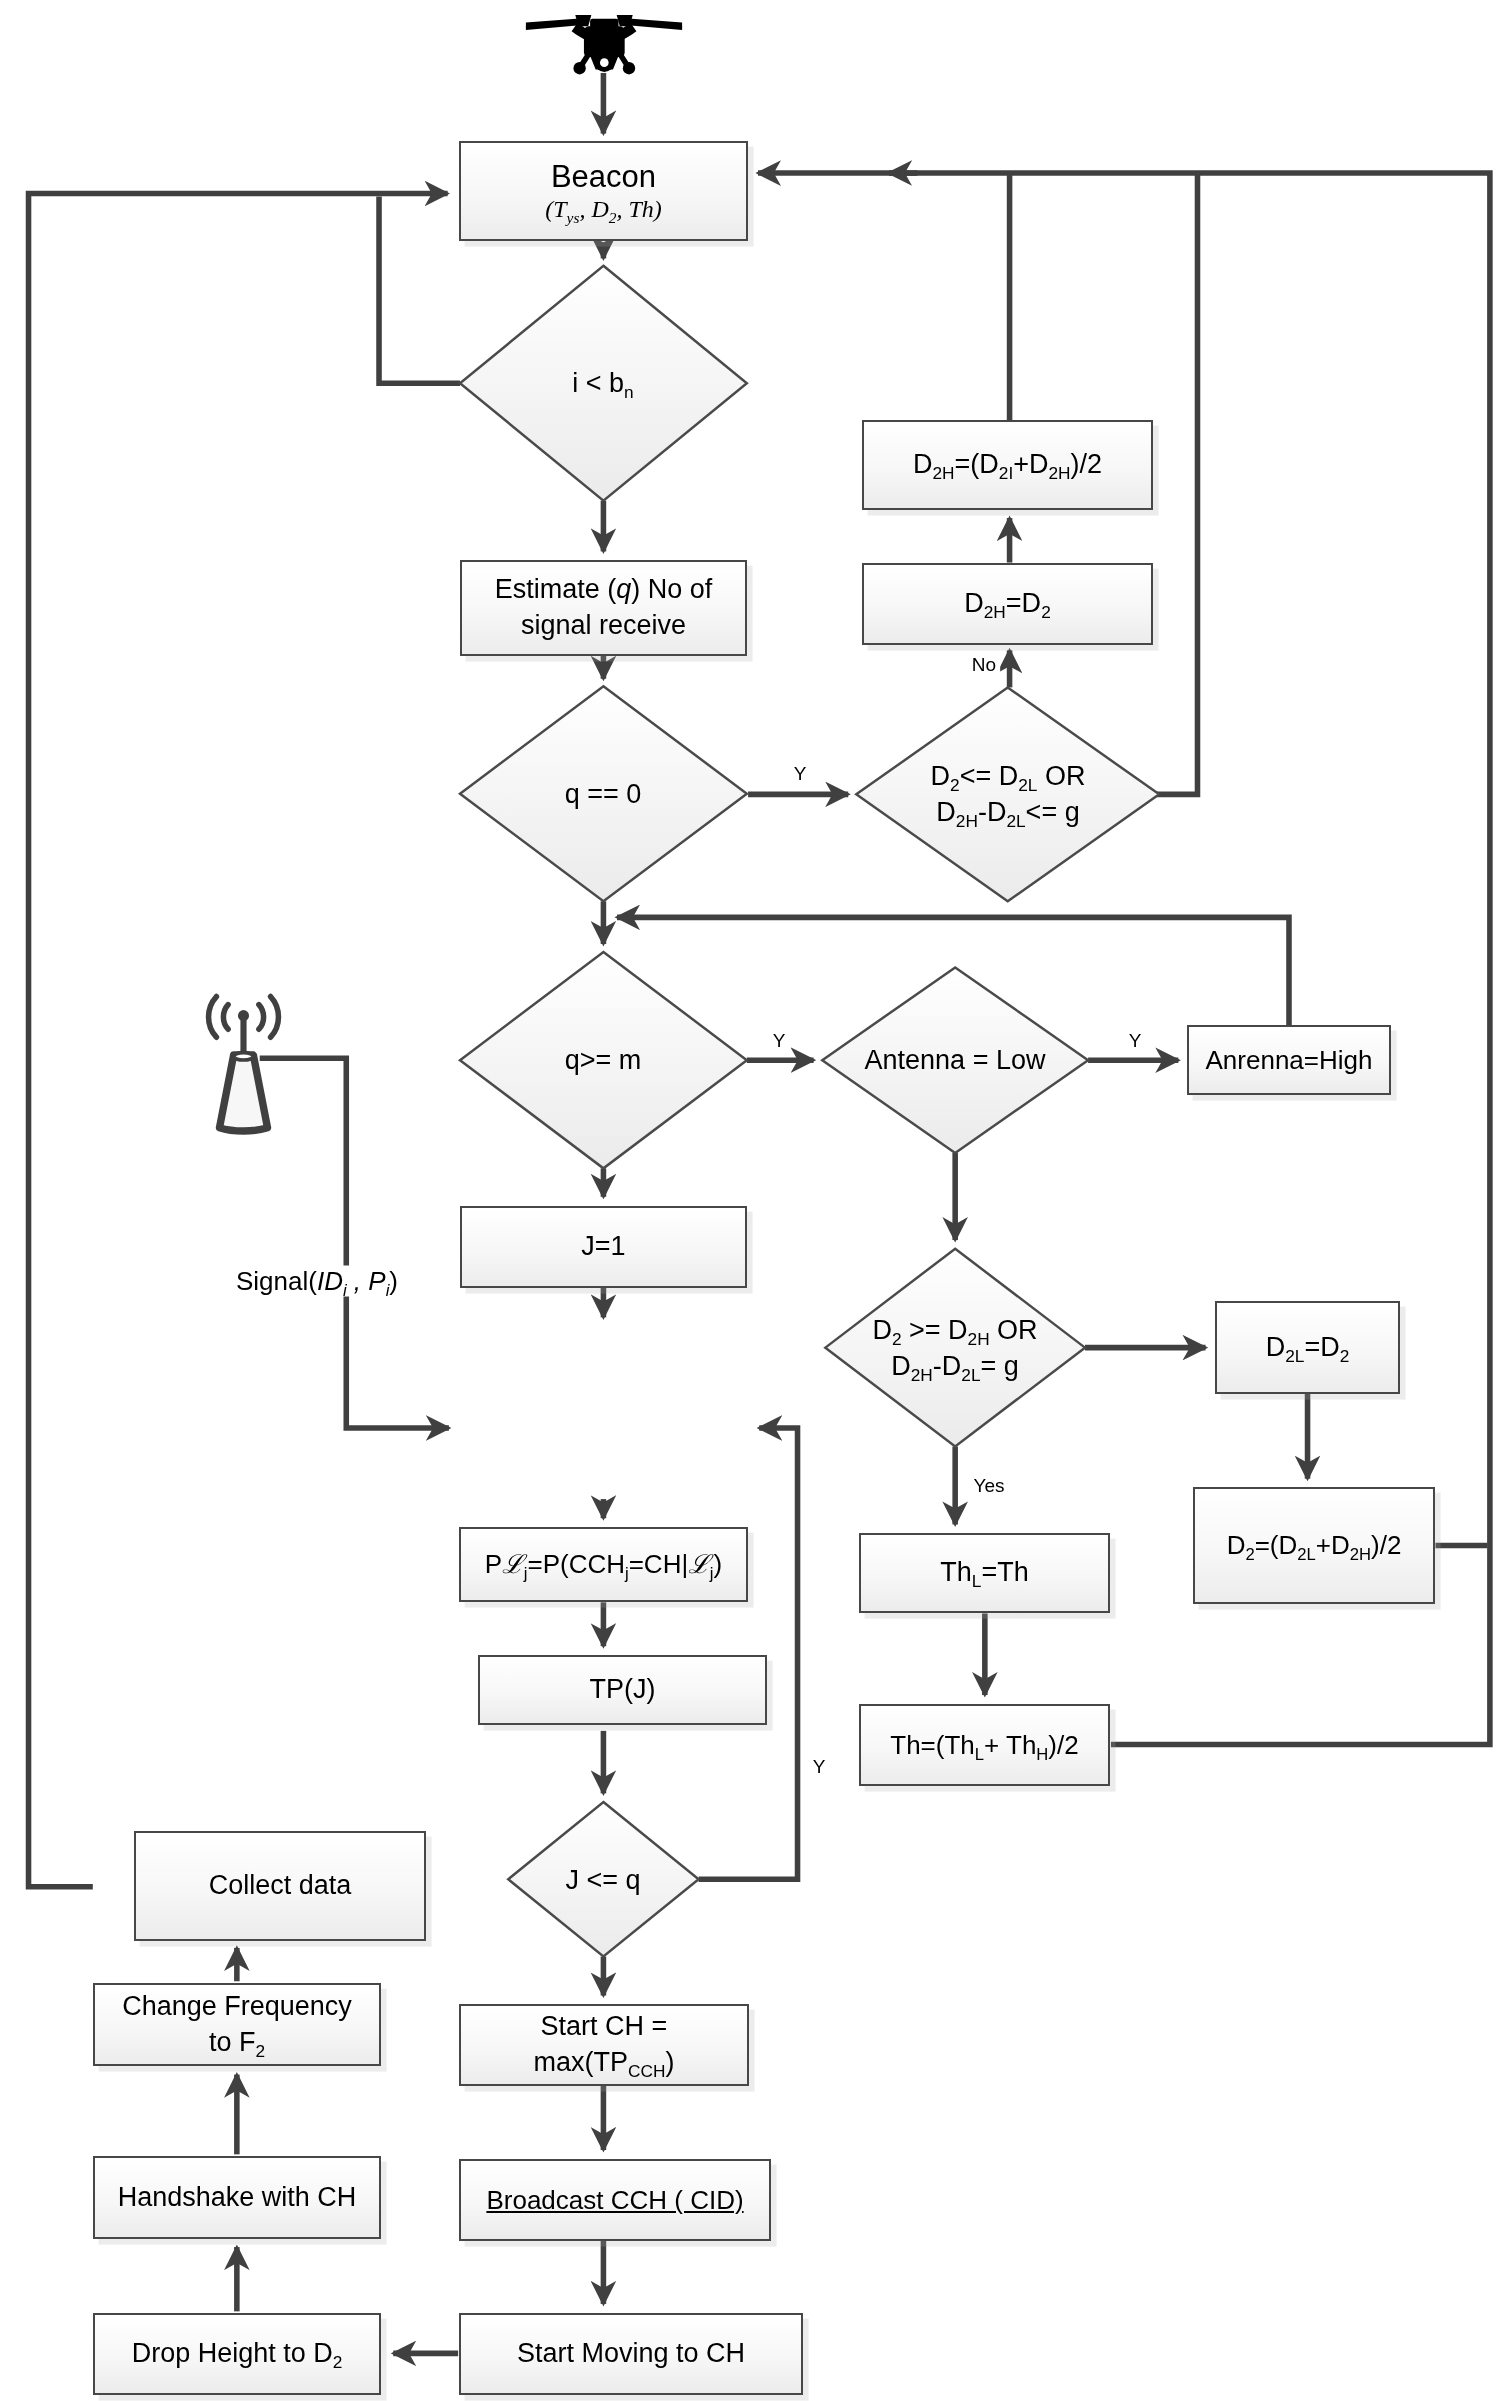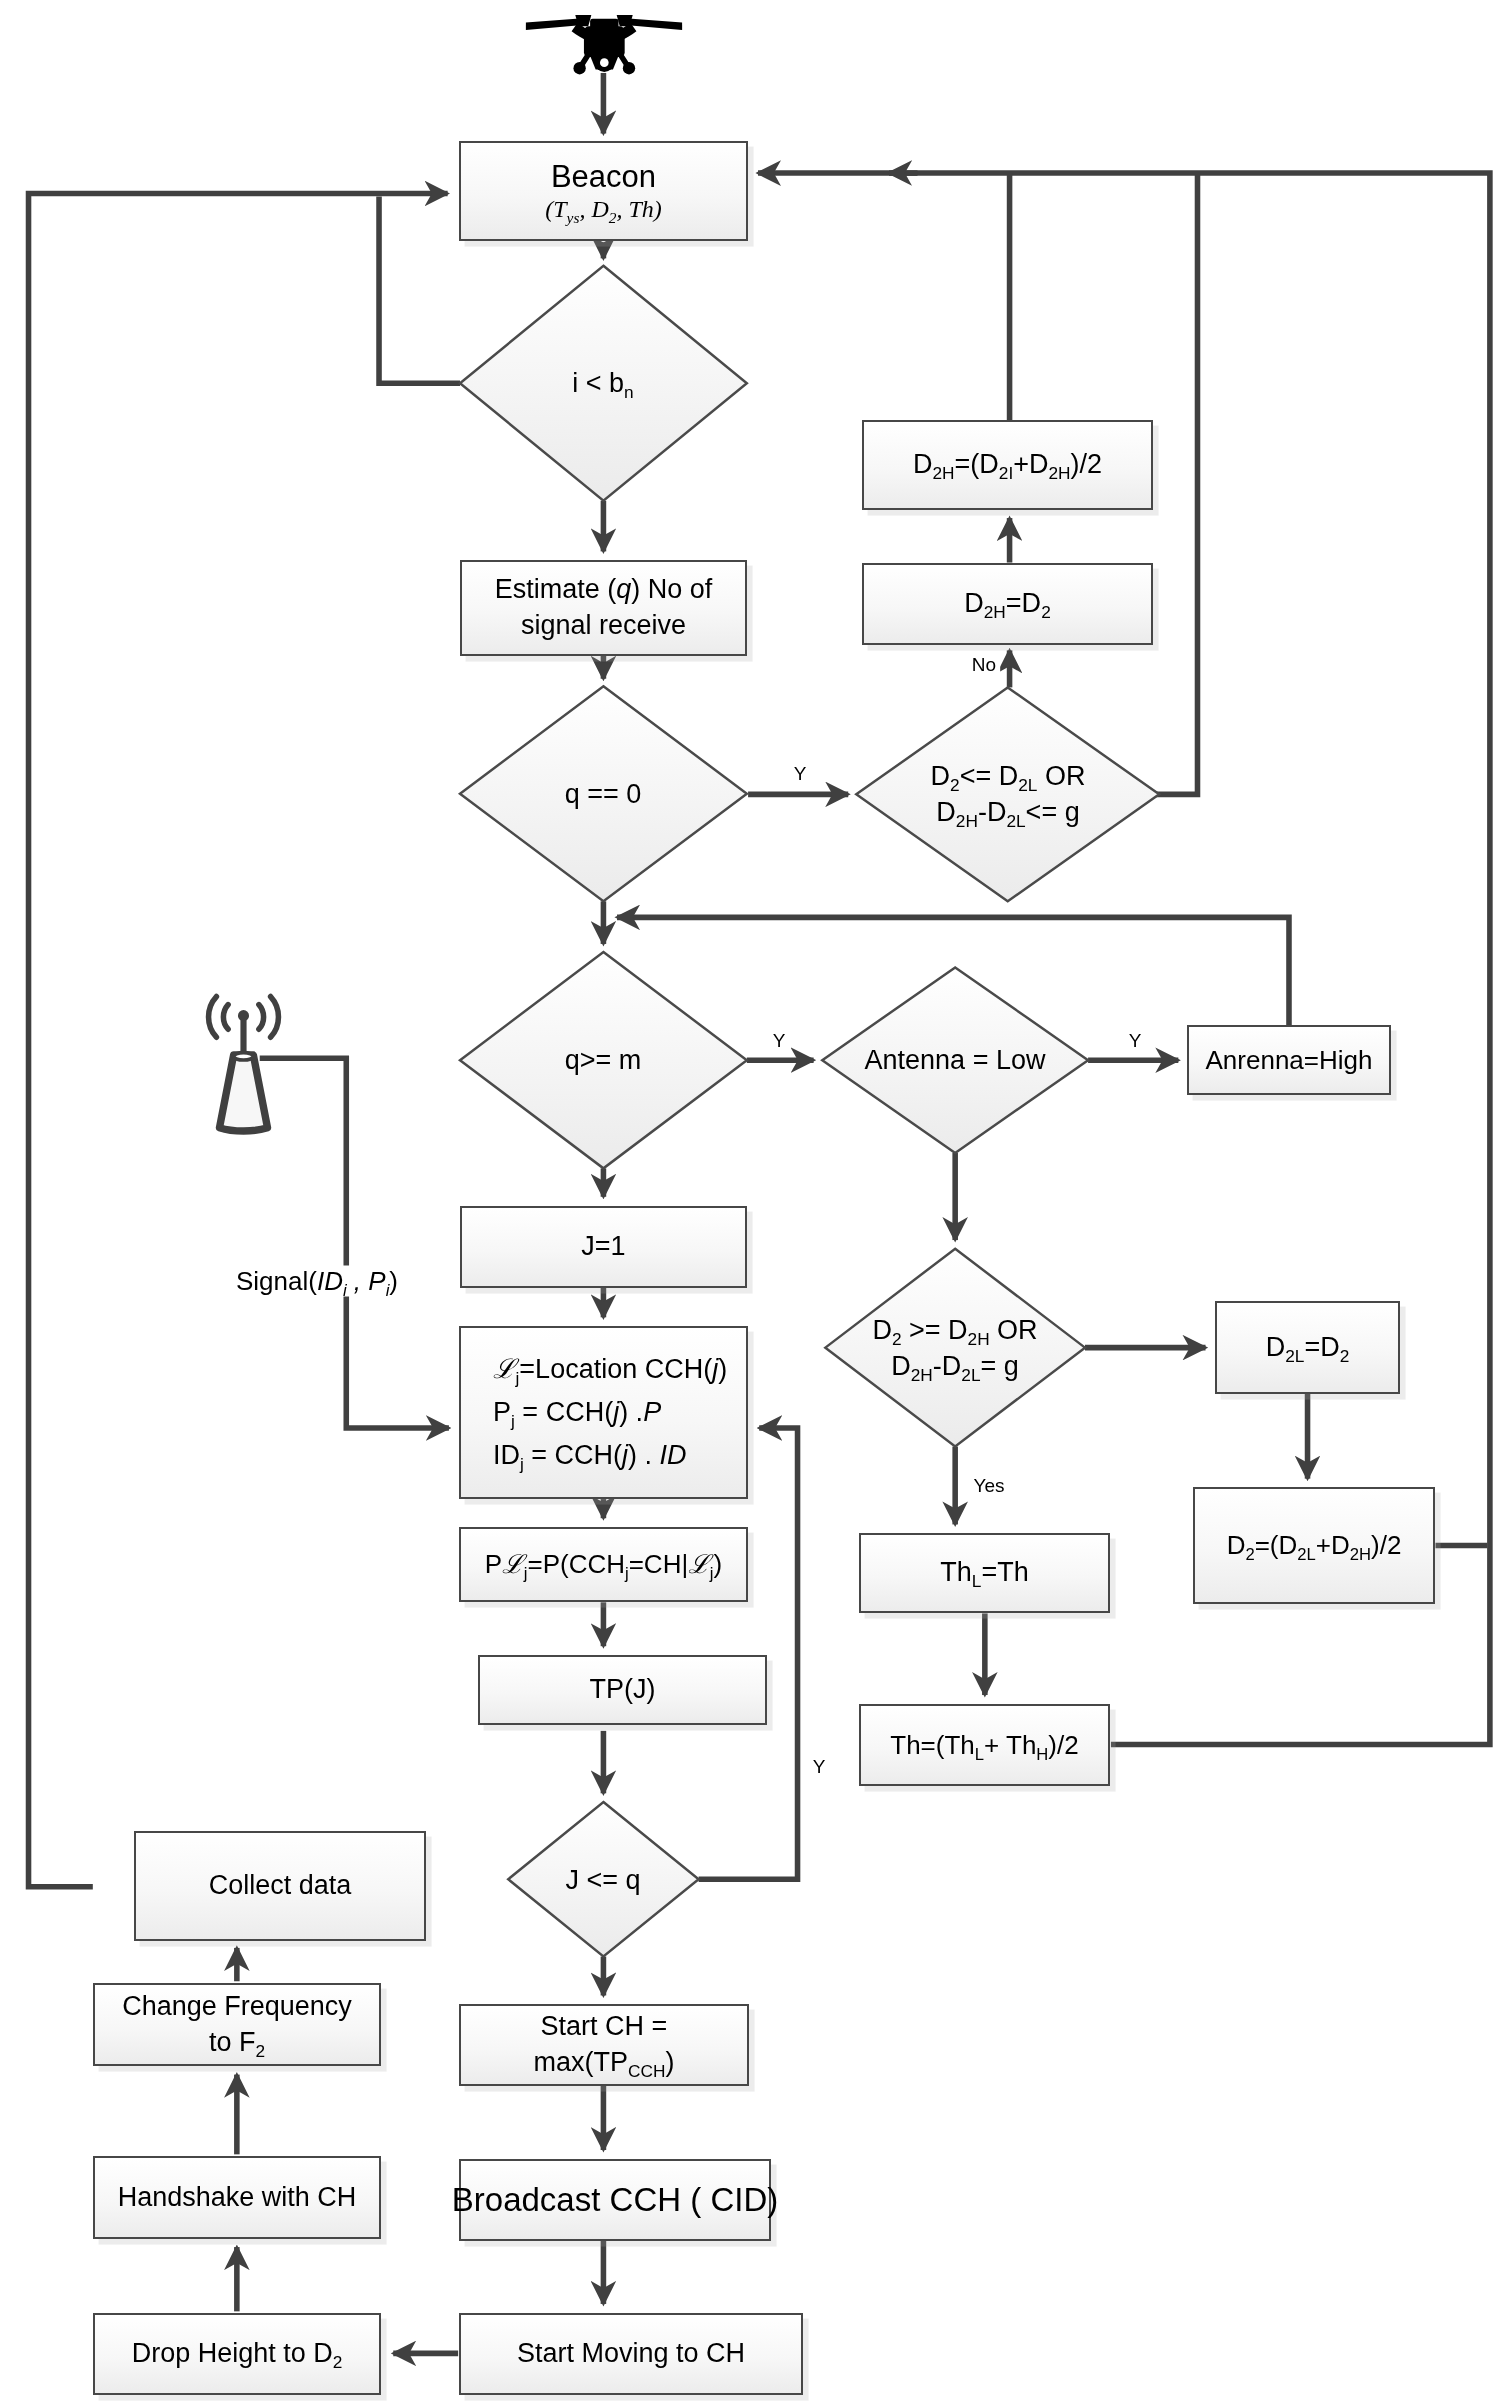--- a/index.html
+++ b/index.html
@@ -30,21 +30,21 @@
   #j-init{left:460px;top:1206px;width:287px;height:82px;}
   #cch-lookup{left:459px;top:1326px;width:289px;height:173px;align-items:flex-start;
               padding-left:32px;line-height:1.6;font-size:27px;text-align:left;}
   #probability{left:459px;top:1527px;width:289px;height:75px;font-size:26px;}
   #tp{left:478px;top:1655px;width:289px;height:70px;}
   #d2l-assign{left:1215px;top:1301px;width:185px;height:93px;}
   #d2-update{left:1193px;top:1487px;width:242px;height:117px;font-size:26px;}
   #thl-assign{left:859px;top:1533px;width:251px;height:80px;}
   #th-update{left:859px;top:1704px;width:251px;height:82px;font-size:26px;}
   #final-ch{left:459px;top:2004px;width:290px;height:82px;}
-  #broadcast{left:459px;top:2159px;width:312px;height:82px;font-size:33px;}
+  #broadcast{left:459px;top:2159px;width:312px;height:82px;font-size:26px;text-decoration:underline;}
   #start-moving{left:459px;top:2313px;width:344px;height:82px;}
   #drop-height{left:93px;top:2313px;width:288px;height:82px;}
   #handshake{left:93px;top:2156px;width:288px;height:83px;}
   #change-frequency{left:93px;top:1983px;width:288px;height:83px;}
   #collect-data{left:93px;top:1831px;width:292px;height:110px;margin-left:41px;}
 
   
   #lbl-ibn{left:603px;top:383px;}
   #lbl-q0{left:603px;top:794px;}
   #lbl-qgem{left:603px;top:1060px;}
@@ -220,25 +220,20 @@
   </div>
 
   <div class="box" id="antenna-high">
     <div class="ln">Anrenna=High</div>
   </div>
 
   <div class="box" id="j-init">
     <div class="ln">J=1</div>
   </div>
 
-  <div class="box" id="cch-lookup">
-    <div class="ln"><i>ℒ</i><sub>j</sub>=Location CCH(<i>j</i>)</div>
-    <div class="ln">P<sub>j</sub> = CCH(<i>j</i>) .<i>P</i></div>
-    <div class="ln">ID<sub>j</sub> = CCH(<i>j</i>) . <i>ID</i></div>
-  </div>
 
   <div class="box" id="probability">
     <div class="ln">P<i>ℒ</i><sub>j</sub>=P(CCH<sub>j</sub>=CH|<i>ℒ</i><sub>j</sub>)</div>
   </div>
 
   <div class="box" id="tp">
     <div class="ln">TP(J)</div>
   </div>
 
   <div class="box" id="d2l-assign">

